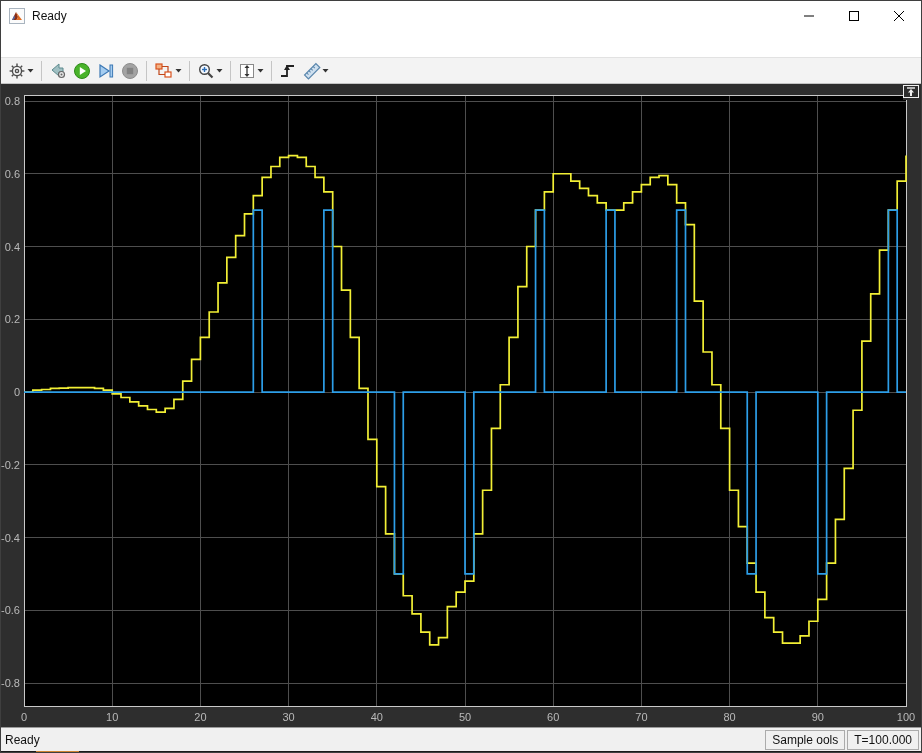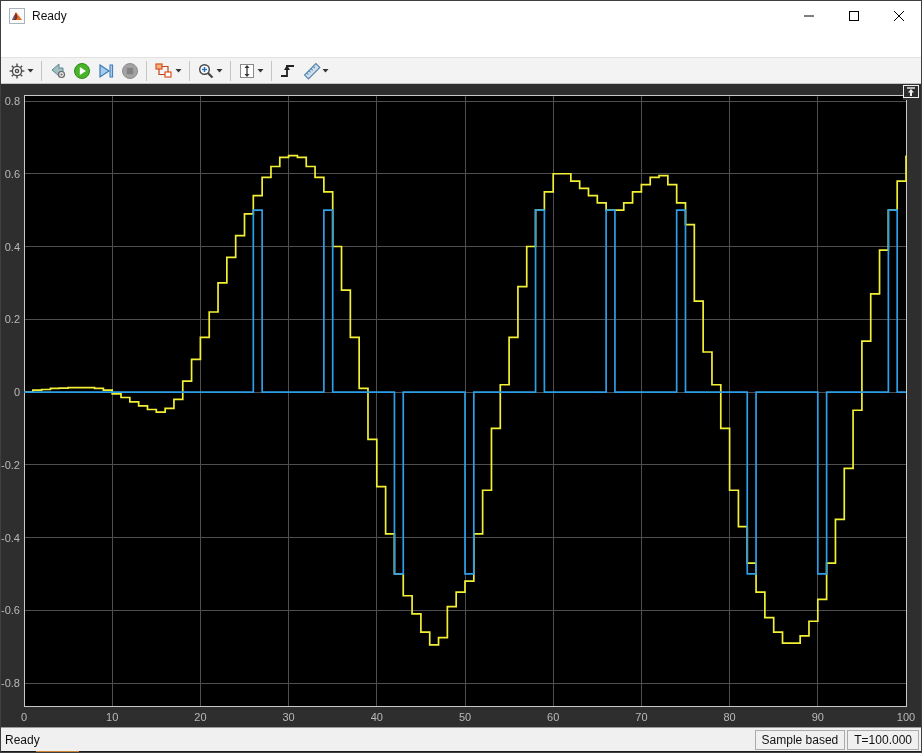--- a/index.html
+++ b/index.html
@@ -244,20 +244,20 @@
         <rect x="0.5" y="0.5" width="15" height="12" fill="none" stroke="#f0f0f0" stroke-width="1"></rect>
         <line x1="4" y1="3" x2="12" y2="3" stroke="#f0f0f0" stroke-width="1.4"></line>
         <polygon points="8,4 11,7.5 5,7.5" fill="#f0f0f0"></polygon>
         <rect x="7" y="7" width="2" height="4" fill="#f0f0f0"></rect>
       </svg>
     </button>
   </div>
 
   <div class="statusbar">
     <span class="status-ready">Ready</span>
-    <span class="status-cell">Sample based</span>
+    <span class="status-cell">Sample ools</span>
     <span class="status-cell">T=100.000</span>
   </div>
 
   <div class="bottom-strip">
     <div class="taskbar-fragment"></div>
   </div>
 </div>
 
 </body></html>

